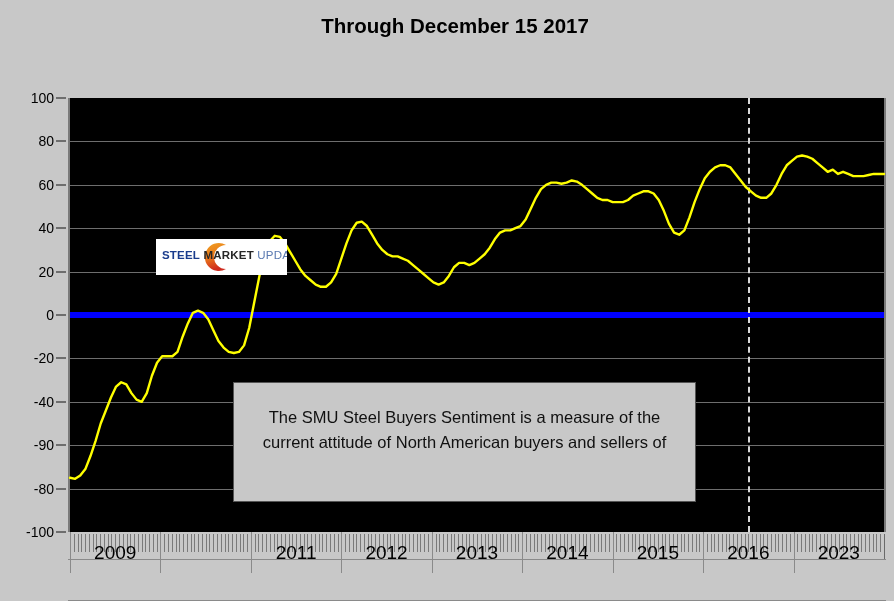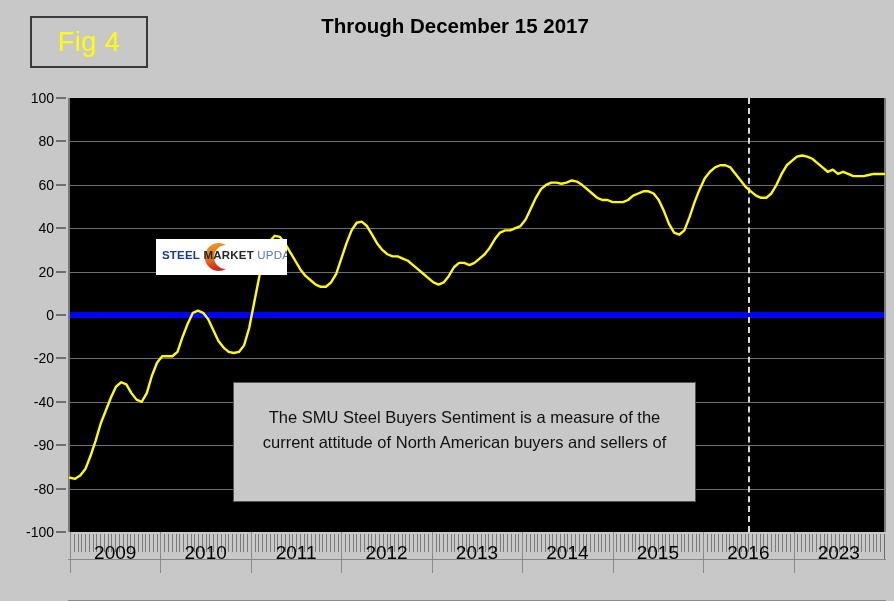--- a/index.html
+++ b/index.html
@@ -102,23 +102,20 @@
     margin:0;text-align:center;font-size:16.5px;color:#111;line-height:25px;
   }
 
   svg.series{position:absolute;left:0;top:0;overflow:visible;}
 </style>
 </head>
 <body>
 
 <div id="root">
 
-  <div class="fig-badge">
-    <span>Fig 4</span>
-  </div>
 
   <div class="title">
     <div>Through December 15 2017</div>
   </div>
 
   <div class="yaxis" id="yaxis">
       <div class="lbl" style="top: 0px;">100</div>
       <div class="tick" style="top: 0px;"></div>
       <div class="lbl" style="top: 43.4px;">80</div>
       <div class="tick" style="top: 43.4px;"></div>
@@ -410,21 +407,20 @@
       <div class="mt" style="left: 802.694px; height: 18px;"></div>
       <div class="mt" style="left: 806.463px; height: 18px;"></div>
       <div class="mt" style="left: 810.231px; height: 18px;"></div>
       <div class="yt" style="left: 814px; height: 26px;"></div>
     </div>
   <div class="xband-base"></div>
 
   <div class="xlabels" id="xlabels">
       <div class="yr" style="left: 0px; width: 90.4444px;">2009</div>
       <div class="sep" style="left: 0px;"></div>
-      <div class="yr" style="left: 90.4444px; width: 90.4444px;">2010</div>
       <div class="sep" style="left: 90.4444px;"></div>
       <div class="yr" style="left: 180.889px; width: 90.4444px;">2011</div>
       <div class="sep" style="left: 180.889px;"></div>
       <div class="yr" style="left: 271.333px; width: 90.4444px;">2012</div>
       <div class="sep" style="left: 271.333px;"></div>
       <div class="yr" style="left: 361.778px; width: 90.4444px;">2013</div>
       <div class="sep" style="left: 361.778px;"></div>
       <div class="yr" style="left: 452.222px; width: 90.4444px;">2014</div>
       <div class="sep" style="left: 452.222px;"></div>
       <div class="yr" style="left: 542.667px; width: 90.4444px;">2015</div>

